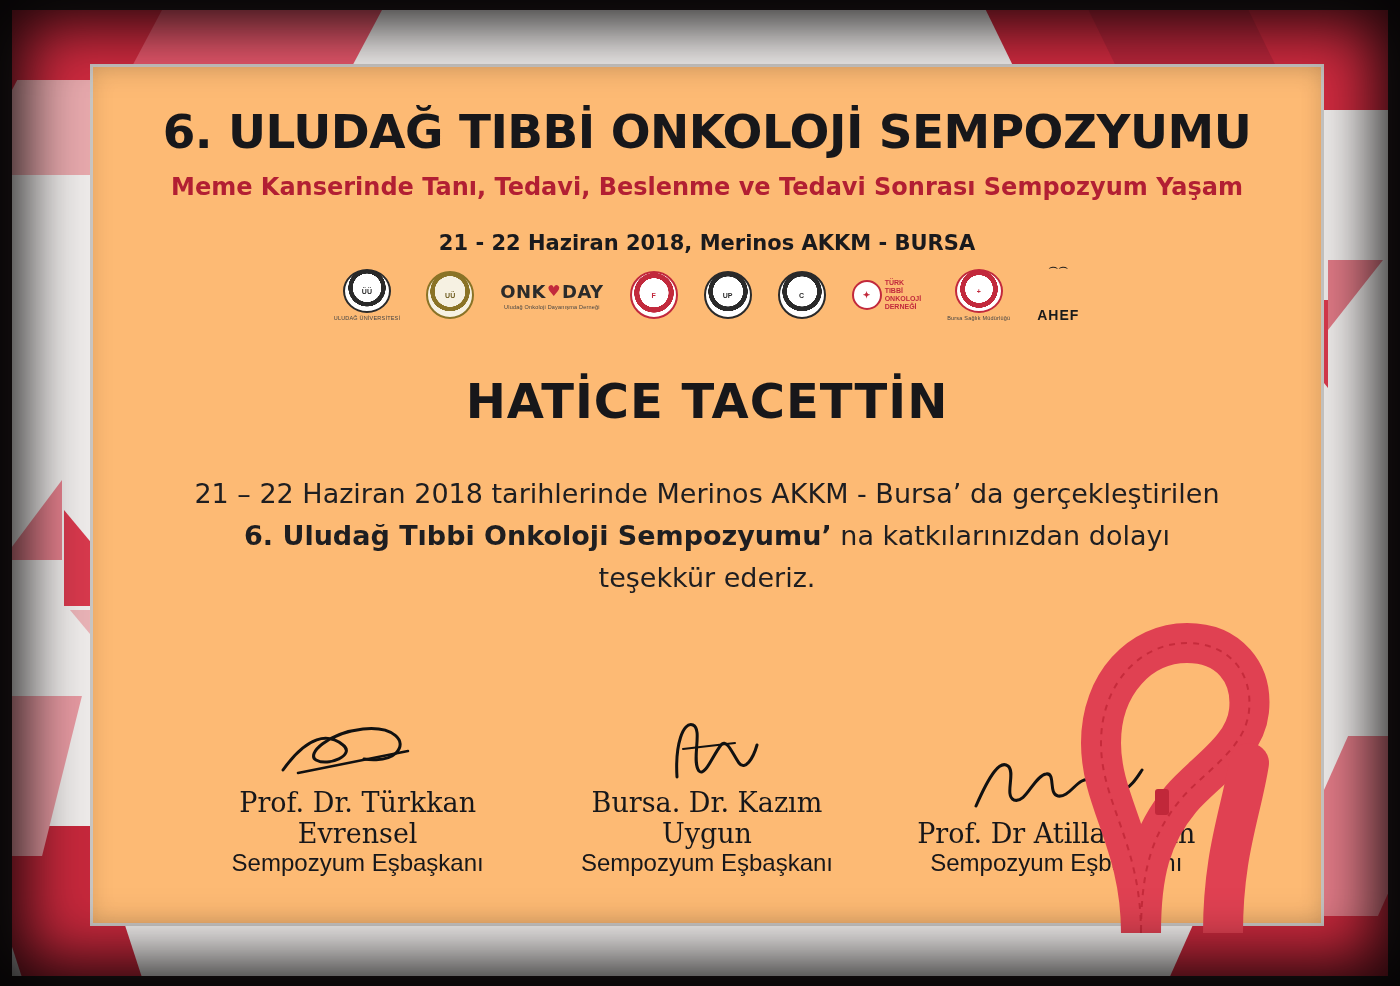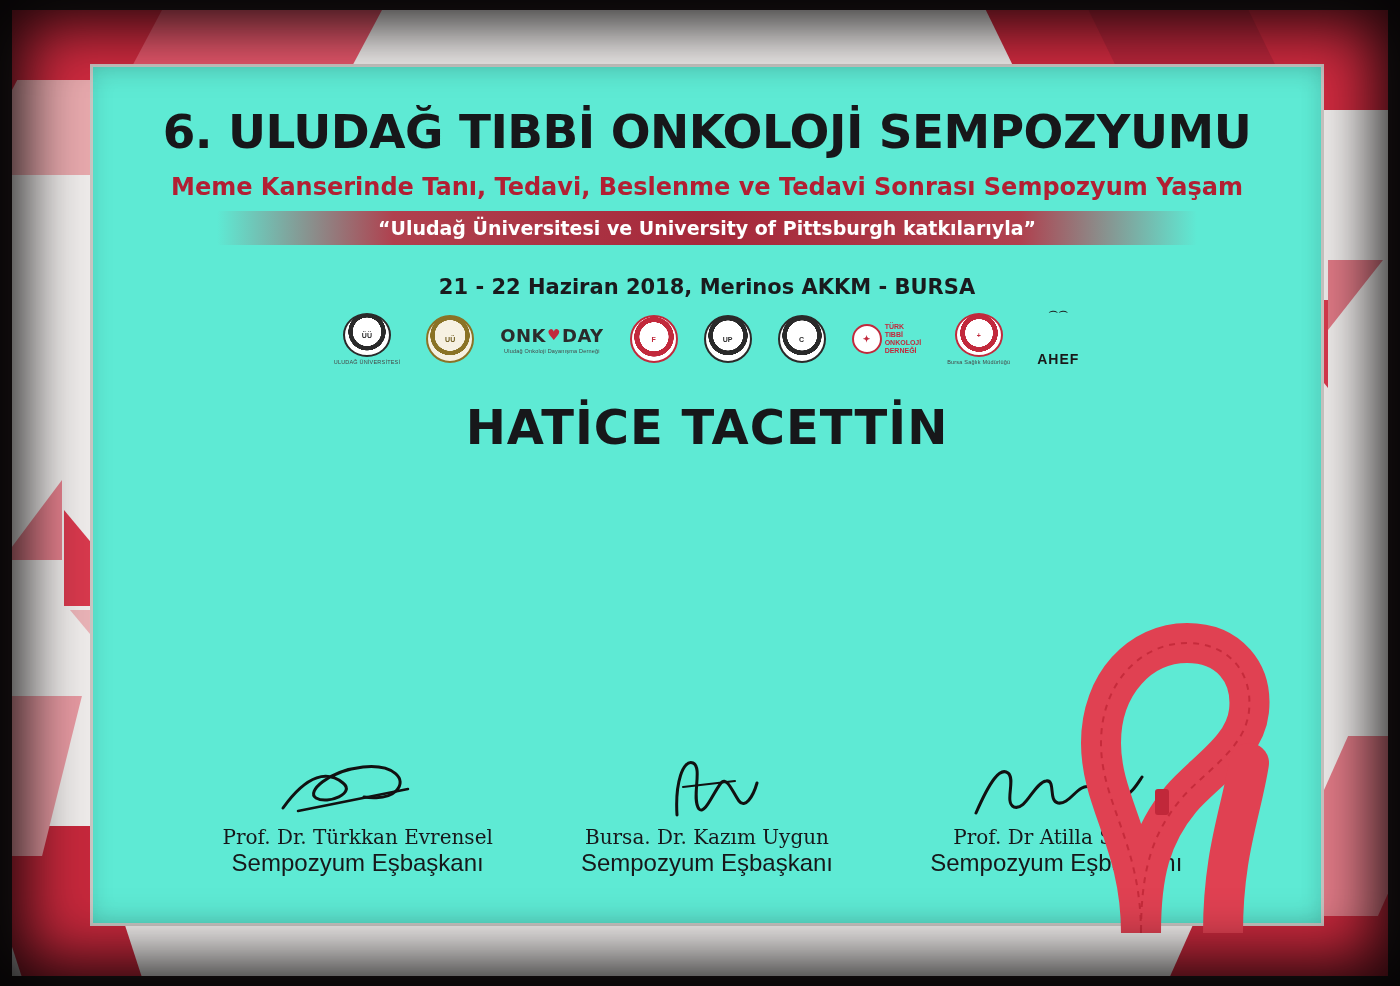--- a/index.html
+++ b/index.html
@@ -92,21 +92,21 @@
     right:-60px;bottom:-60px;width:260px;height:200px;
     background:#c7283c;transform:skewX(-24deg);
   }
   .br-2{
     right:-30px;bottom:60px;width:110px;height:180px;
     background:#e07a86;transform:skewX(-24deg);
   }
   
   .page{
     position:absolute;left:78px;top:54px;width:1228px;height:856px;
-    background:#5eead4;
+    background:#fdba74;
     border:3px solid #c9c6c3;
     box-shadow:0 0 22px rgba(0,0,0,.12) inset;
     z-index:5;
   }
   .page-inner{
     position:absolute;inset:0;
     padding:16px 48px 0 48px;
     box-sizing:border-box;
     text-align:center;
   }
@@ -166,37 +166,37 @@
   .wm .heart{color:#c2293c;font-size:15px;}
   .logo.text3 .tri-line{font-size:7px;font-weight:bold;color:#c2293c;line-height:8px;text-align:left;}
   .logo.ahef .mark{
     border:none;background:none;border-radius:0;
     flex-direction:column;
   }
   .ahef-txt{font-size:14px;font-weight:bold;color:#1a1a1a;letter-spacing:1px;margin-top:31px;}
   .bridge{font-size:10px;color:#1a1a1a;line-height:9px;}
 
   .recipient{
-    margin-top:32px;
+    margin-top:50px;
     font-size:48px;font-weight:bold;color:#17171a;letter-spacing:1px;
     font-family:"DejaVu Sans", sans-serif;
   }
   .bodytext{
     margin-top:44px;font-size:27px;color:#1e1e21;line-height:1.55;
     font-family:"DejaVu Sans", sans-serif;
   }
   .bodytext .bold{font-weight:bold;}
   .sigrow{
     position:absolute;left:0;right:0;bottom:46px;
     display:flex;justify-content:space-around;align-items:flex-end;
     padding:0 90px;box-sizing:border-box;
   }
   .sig{width:300px;text-align:center;}
   .sig .scribble{height:72px;display:flex;align-items:flex-end;justify-content:center;}
-  .sig .name{font-size:20px;color:#17171a;font-family:"DejaVu Serif", serif;margin-top:2px;}
+  .sig .name{font-size:27px;color:#17171a;font-family:"DejaVu Serif", serif;margin-top:2px;}
   .sig .role{font-size:24px;color:#17171a;font-family:Liberation Sans, sans-serif;}
   
   .ribbon{position:absolute;right:30px;bottom:-10px;width:300px;height:330px;z-index:8;}
 </style>
 </head>
 <body>
 
 <div id="frame">
   <div id="certificate">
 
@@ -215,21 +215,20 @@
     <div class="deco br-1"></div>
     <div class="deco br-2"></div>
 
     <div class="page">
       <div class="page-inner">
 
         <h1 class="title">6. ULUDAĞ TIBBİ ONKOLOJİ SEMPOZYUMU</h1>
 
         <div class="subtitle">Meme Kanserinde Tanı, Tedavi, Beslenme ve Tedavi Sonrası Sempozyum Yaşam</div>
 
-        <div class="quote-band">“Uludağ Üniversitesi ve University of Pittsburgh katkılarıyla”</div>
 
         <div class="eventdate">21 - 22 Haziran 2018, Merinos AKKM - BURSA</div>
 
         <div class="logos">
           <div class="logo dark">
             <div class="mark">ÜÜ</div>
             <div class="cap">ULUDAĞ ÜNİVERSİTESİ</div>
           </div>
           <div class="logo gold">
             <div class="mark">UÜ</div>
@@ -269,20 +268,27 @@
           <div class="logo ahef">
             <div class="mark">
               <div class="bridge">⌒⌒</div>
             </div>
             <div class="ahef-txt">AHEF</div>
           </div>
         </div>
 
         <div class="recipient">HATİCE TACETTİN</div>
 
+        <div class="bodytext">
+          <div>21 – 22 Haziran 2018 tarihlerinde Merinos AKKM - Bursa’ da gerçekleştirilen</div>
+          <div>
+            <span class="bold">6. Uludağ Tıbbi Onkoloji Sempozyumu’</span><span> na katkılarınızdan dolayı</span>
+          </div>
+          <div>teşekkür ederiz.</div>
+        </div>
 
         <div class="sigrow">
           <div class="sig">
             <div class="scribble">
               <svg width="180" height="70" viewBox="0 0 180 70">
                 <path d="M15 55 C40 20, 60 18, 75 30 C88 40, 60 52, 48 45 C38 39, 60 18, 95 14 C125 11, 140 26, 128 38 C118 48, 96 44, 96 44" fill="none" stroke="#111" stroke-width="3" stroke-linecap="round"></path>
                 <path d="M30 58 L140 36" fill="none" stroke="#111" stroke-width="2.5" stroke-linecap="round"></path>
               </svg>
             </div>
             <div class="name">Prof. Dr. Türkkan Evrensel</div>

